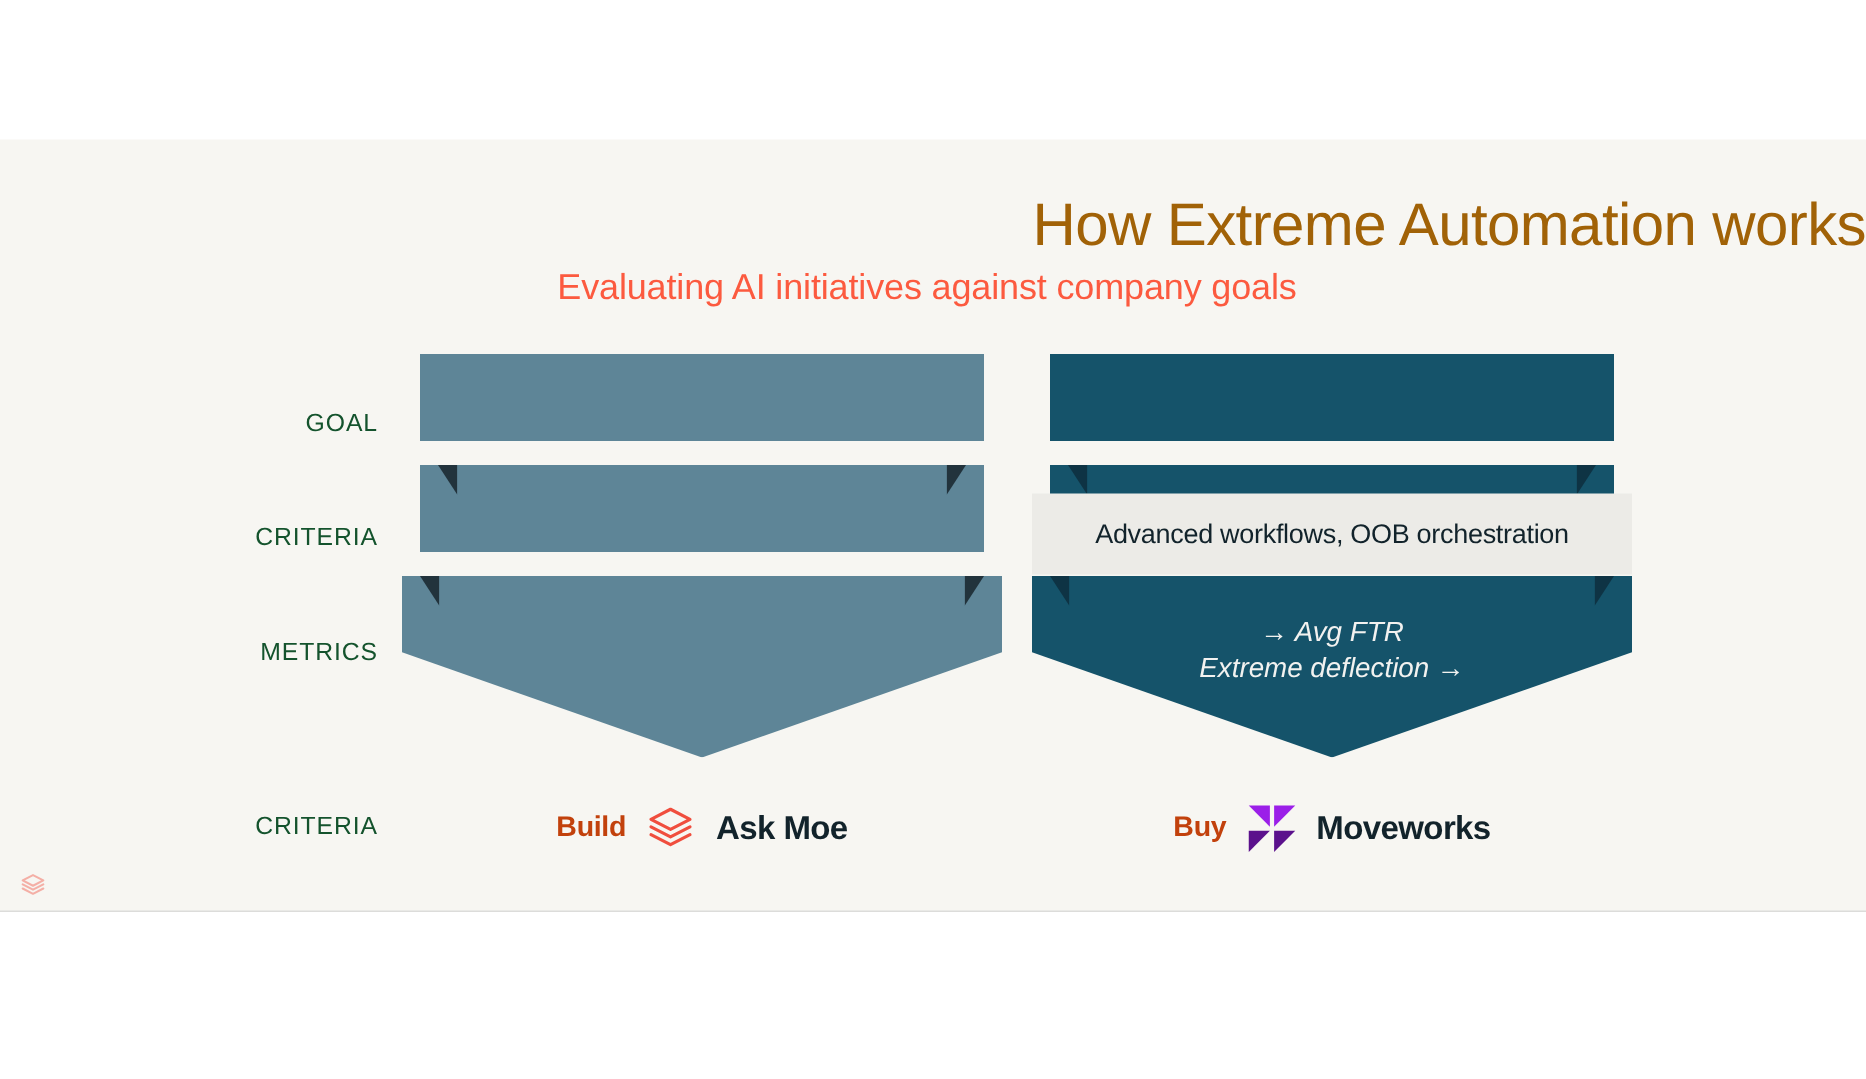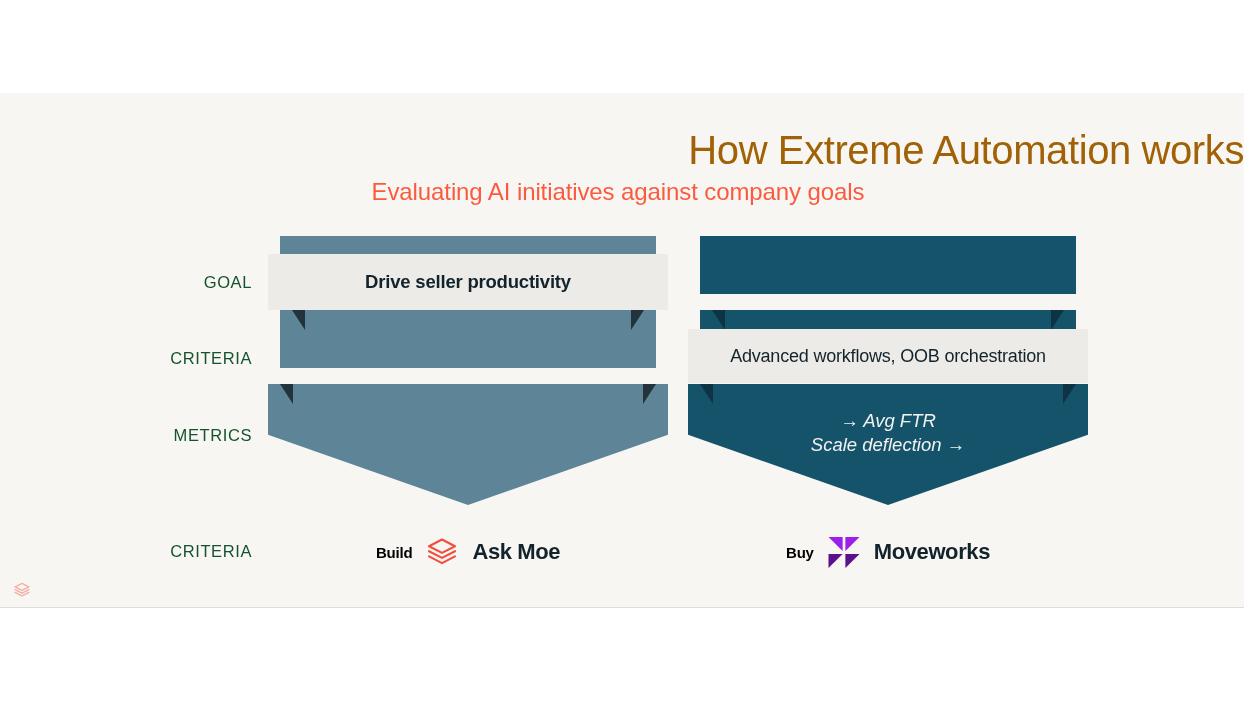--- a/index.html
+++ b/index.html
@@ -142,24 +142,24 @@
     top: 437px;
     left: 0;
     width: 400px;
     height: 44px;
     display: flex;
     align-items: center;
     justify-content: center;
     gap: 13px;
   }
   .sol-verb {
-    font-size: 15px;
+    font-size: 19px;
     font-weight: 700;
     letter-spacing: -0.2px;
-    color: #000000;
+    color: #c2410c;
   }
   .sol-name {
     font-size: 22px;
     font-weight: 700;
     letter-spacing: -0.4px;
     color: #12232B;
   }
   .sol-logo { display: block; flex: none; }
 
   
@@ -192,21 +192,20 @@
     <div class="stage band2">
       <div class="notch tl"></div>
       <div class="notch tr"></div>
     </div>
 
     <div class="funnel-body">
       <div class="notch tl"></div>
       <div class="notch tr"></div>
     </div>
 
-    <div class="card goal">Drive seller productivity</div>
 
 
     <div class="solution">
       <span class="sol-verb">Build</span>
       <svg class="sol-logo" width="34" height="34" viewBox="0 0 34 34" fill="none">
         <path d="M17 4.5 L30 11.2 L17 17.9 L4 11.2 Z" stroke="#F04E3E" stroke-width="2.1" stroke-linejoin="round" fill="none"></path>
         <path d="M4 16.2 L17 22.9 L30 16.2" stroke="#F04E3E" stroke-width="2.1" stroke-linejoin="round" stroke-linecap="round" fill="none"></path>
         <path d="M4 21.4 L17 28.1 L30 21.4" stroke="#F04E3E" stroke-width="2.1" stroke-linejoin="round" stroke-linecap="round" fill="none"></path>
       </svg>
       <span class="sol-name">Ask Moe</span>
@@ -223,21 +222,21 @@
     </div>
 
     <div class="funnel-body">
       <div class="notch tl"></div>
       <div class="notch tr"></div>
     </div>
 
     <div class="card criteria">Advanced workflows, OOB orchestration</div>
 
     <div class="metrics-text">→ Avg FTR
-Scale deflection →</div>
+Extreme deflection →</div>
 
     <div class="solution">
       <span class="sol-verb">Buy</span>
       <svg class="sol-logo" width="34" height="34" viewBox="0 0 34 34" fill="none">
         <path d="M1.5 2 L15.6 2 L15.6 16.1 Z" fill="#9B1FE8"></path>
         <path d="M18.4 2 L32.5 2 L18.4 16.1 Z" fill="#9B1FE8"></path>
         <path d="M1.5 18.9 L15.6 18.9 L1.5 33 Z" fill="#5B118C"></path>
         <path d="M18.4 18.9 L32.5 18.9 L18.4 33 Z" fill="#5B118C"></path>
       </svg>
       <span class="sol-name">Moveworks</span>

